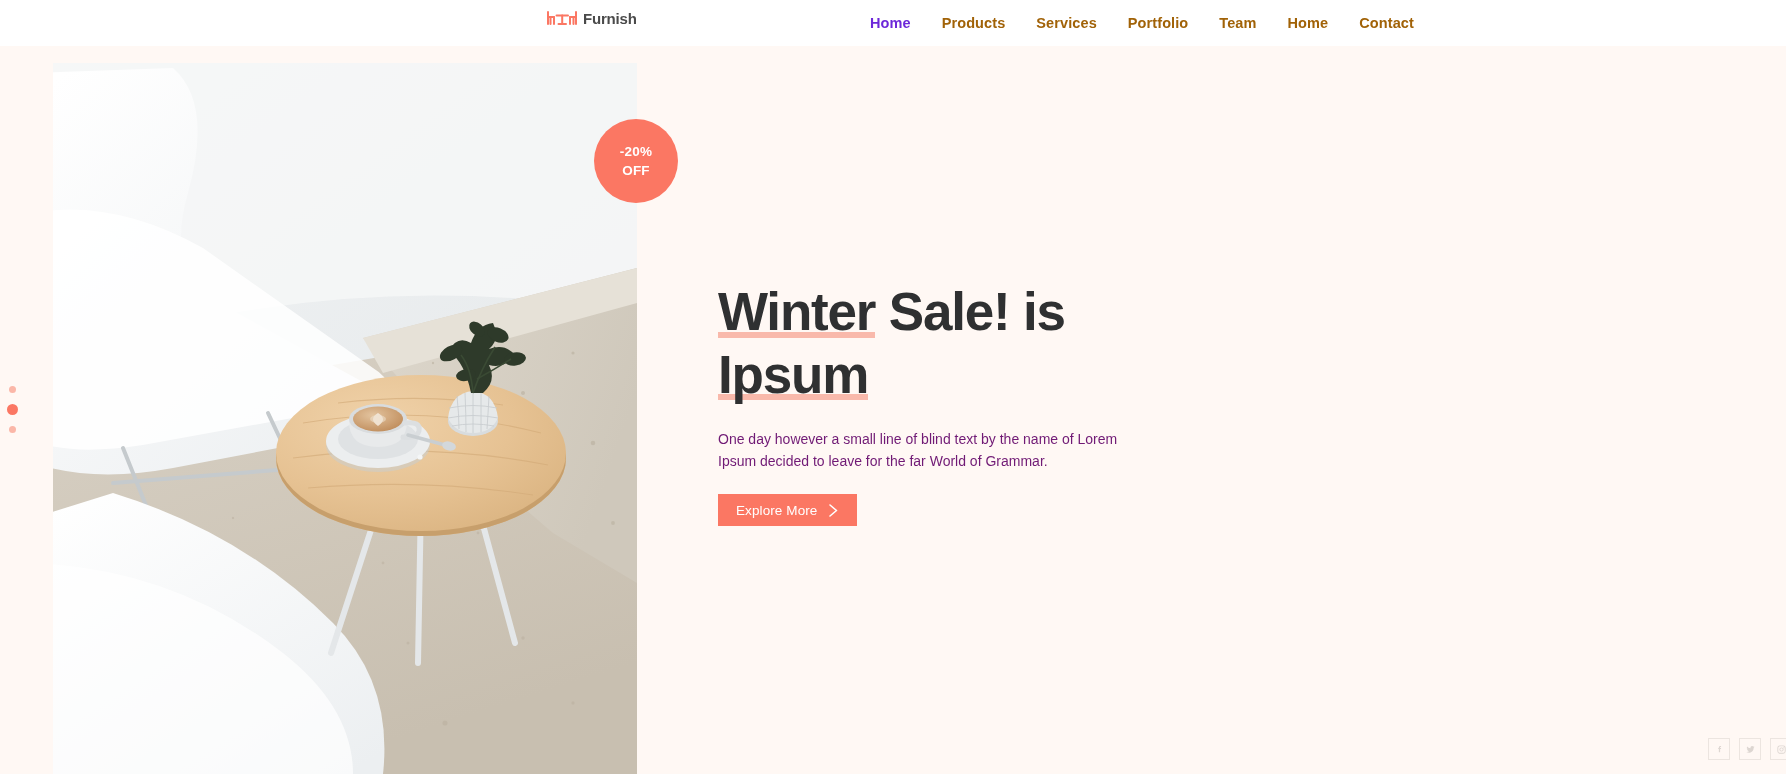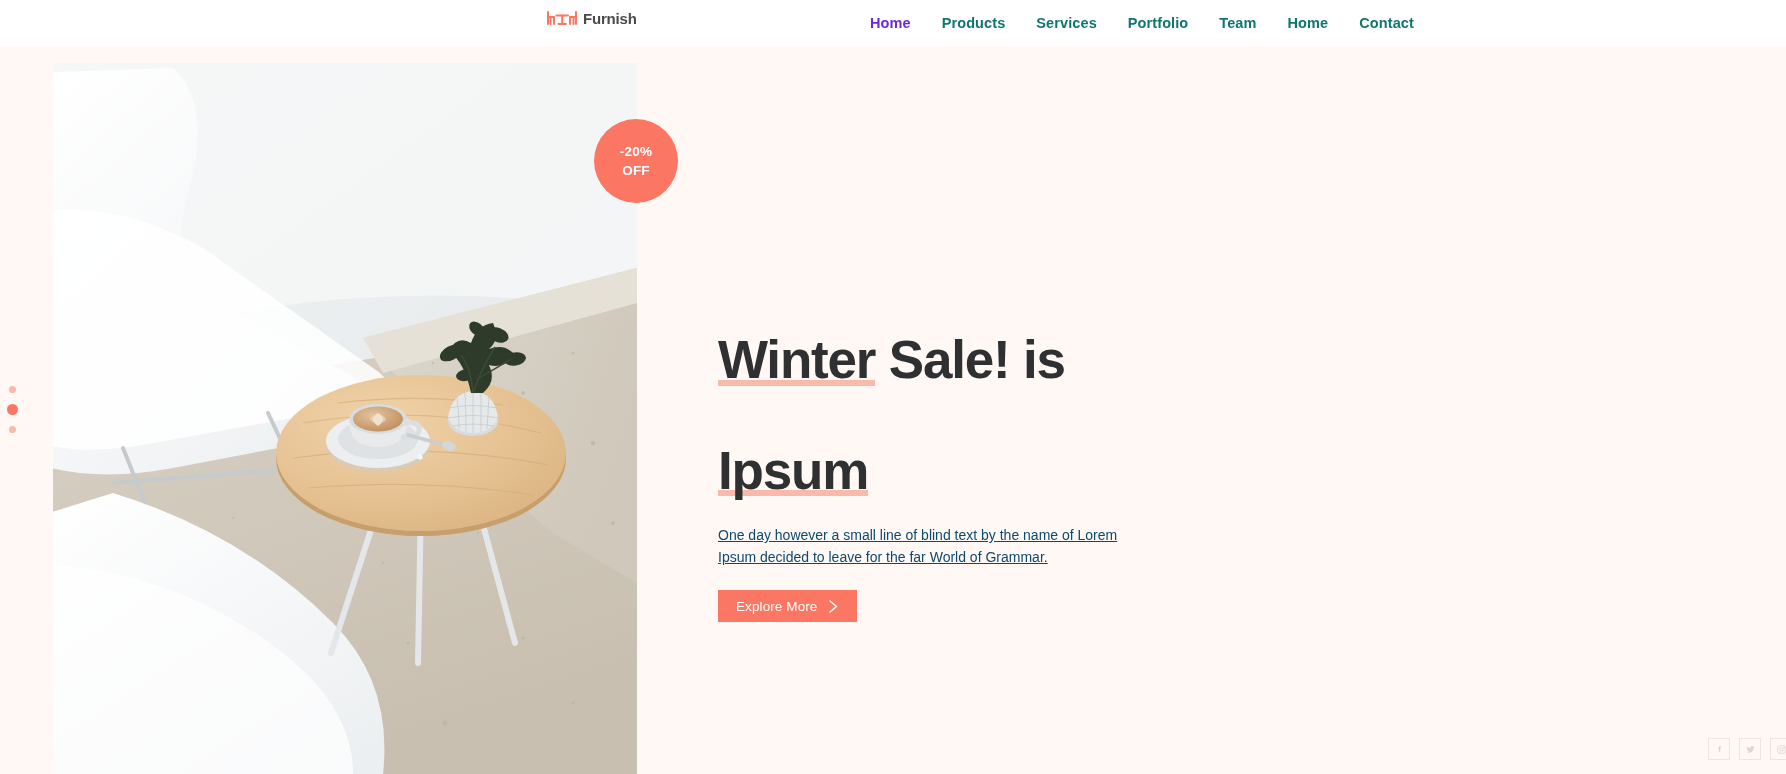--- a/index.html
+++ b/index.html
@@ -51,21 +51,21 @@
     left: 870px;
     top: 0;
     height: 46px;
     display: flex;
     align-items: center;
     gap: 31px;
   }
   .nav-link {
     font-size: 14.5px;
     font-weight: bold;
-    color: #0f766e;
+    color: #a16207;
     text-decoration: none;
     letter-spacing: 0.1px;
     cursor: pointer;
     white-space: nowrap;
   }
   .nav-link.is-active { color: #6d28d9; }
 
   
   .hero {
     position: absolute;
@@ -148,41 +148,39 @@
   .hero-title {
     font-size: 53px;
     font-weight: bold;
     color: #2f3031;
     line-height: 1.18;
     letter-spacing: -1.2px;
   }
   .hl {
     position: relative;
     display: inline-block;
-    margin-top: 48px;
   }
   .hl::after {
     content: "";
     position: absolute;
     left: 0; right: 0;
     bottom: 6px;
     height: 6px;
     background: #f9b9ab;
     z-index: -1;
   }
   .hero-title .hl { z-index: 1; }
   .hero-title .hl::after { z-index: -1; }
 
   .hero-sub {
     margin-top: 23px;
     font-size: 14px;
     line-height: 1.55;
-    color: #0c4a6e;
+    color: #701a75;
     width: 430px;
-    text-decoration: underline;
   }
 
   .explore-btn {
     margin-top: 22px;
     display: inline-flex;
     align-items: center;
     gap: 11px;
     height: 32px;
     padding: 0 18px;
     background: #fb7763;

